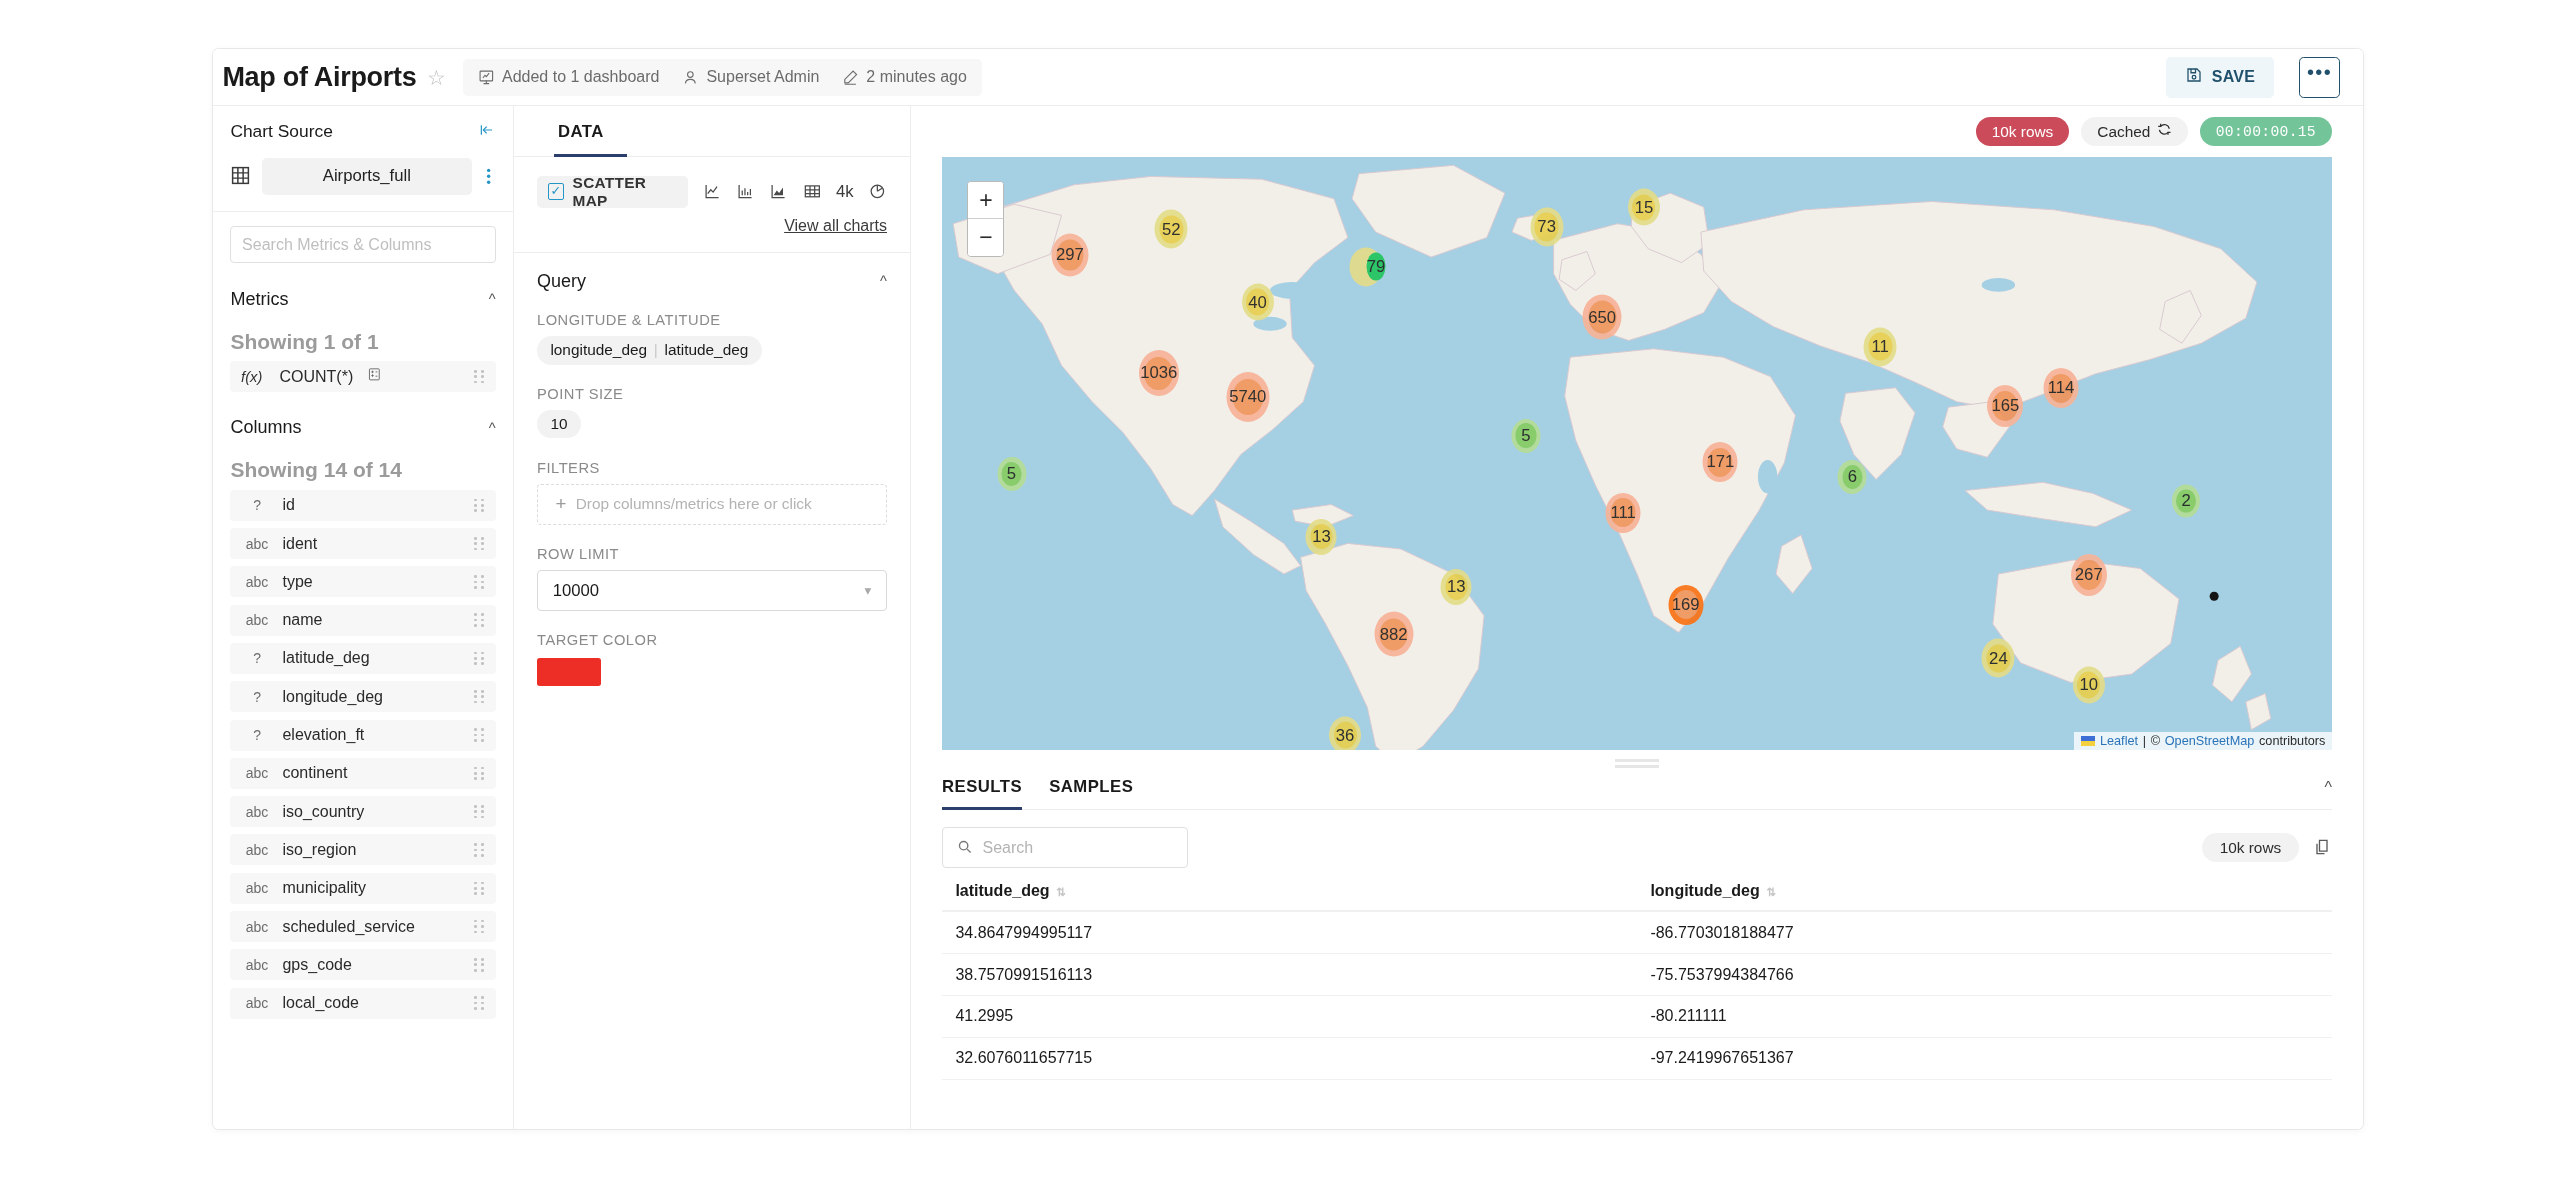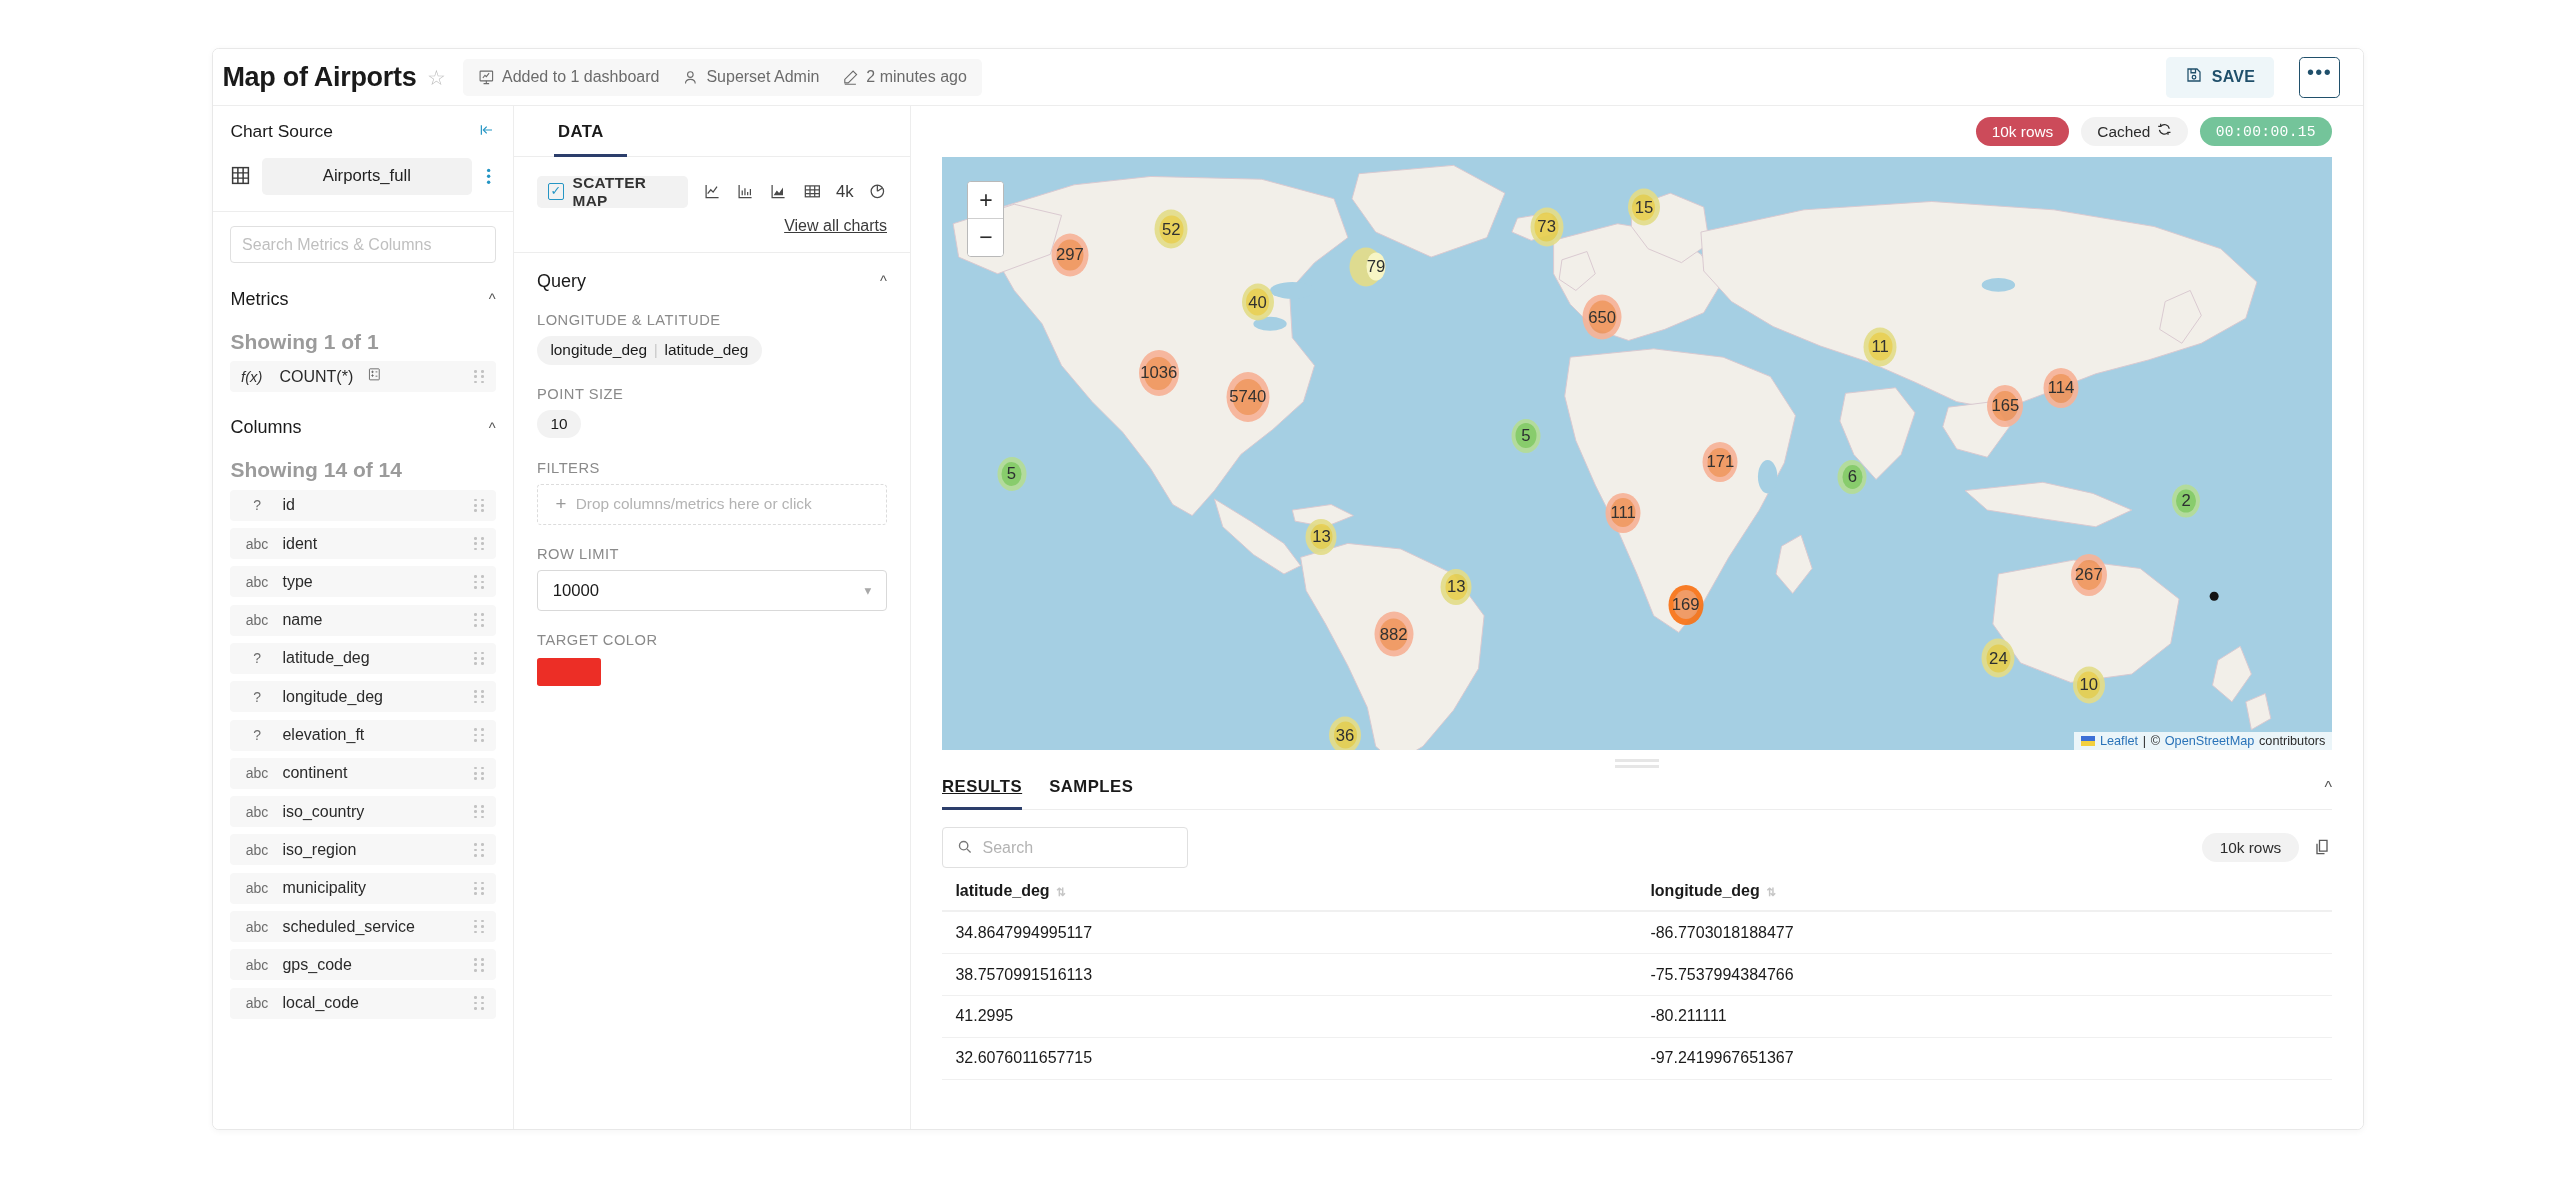--- a/index.html
+++ b/index.html
@@ -216,21 +216,21 @@
   .resize-handle {
     height: 27px; flex: 0 0 27px; display: flex; flex-direction: column;
     align-items: center; justify-content: center; gap: 3.3px;
   }
   .resize-handle i { width: 44px; height: 2.7px; background: #e6e6e6; display: block; }
 
   
   .results { flex: 1; display: flex; flex-direction: column; min-height: 0; padding: 0 31px; }
   .results-tabs { display: flex; align-items: flex-end; gap: 27px; position: relative; border-bottom: 0.7px solid #ededed; }
   .rtab { font-size: 16.7px; font-weight: bold; color: #1a1a1a; letter-spacing: 0.5px; padding-bottom: 12px; }
-  .rtab.active { position: relative; text-decoration: underline; }
+  .rtab.active { position: relative; }
   .rtab.active::after { content:""; position:absolute; left:0; bottom:-1.3px; width:100%; height:3.3px; background:#2c3e6b; }
   .collapse-results { margin-left: auto; color: #555; font-size: 16px; padding-bottom: 12px; }
   .results-toolbar { display: flex; align-items: center; padding: 17.4px 0 13.4px; justify-content: flex-end; }
   .search-results {
     width: 246px; height: 41px; border: 0.7px solid #e0e0e0; border-radius: 4px;
     display: flex; align-items: center; gap: 9.4px; padding: 0 13.4px;
     font-size: 16px; color: #b3b3b3;
   }
   .results-right { margin-left: auto; display: flex; align-items: center; gap: 13.4px; }
   .chip-rows { background: #f2f2f2; border-radius: 14.7px; height: 29px; display: flex; align-items: center; padding: 0 17.4px; font-size: 15.4px; color: #2c2c2c; }
@@ -717,21 +717,21 @@
             <div class="cluster" style="left: 9.2%; top: 16.5%; width: 37px; height: 43px; background: rgb(247, 179, 152); opacity: 0.92;">
               <div class="inner" style="background: rgb(240, 149, 92);">297</div>
             </div>
             <div class="cluster" style="left: 16.5%; top: 12.2%; width: 33px; height: 39px; background: rgb(227, 221, 138); opacity: 0.92;">
               <div class="inner" style="background: rgb(232, 207, 78);">52</div>
             </div>
             <div class="cluster" style="left: 22.7%; top: 24.5%; width: 32px; height: 37px; background: rgb(227, 221, 138); opacity: 0.92;">
               <div class="inner" style="background: rgb(232, 207, 78);">40</div>
             </div>
             <div class="cluster" style="left: 30.5%; top: 18.5%; width: 33px; height: 39px; background: rgb(227, 221, 138); opacity: 0.92;">
-              <div class="inner" style="background: #fef9c3; margin-left: 20px;">79</div>
+              <div class="inner" style="background: #22c55e; margin-left: 20px;">79</div>
             </div>
             <div class="cluster" style="left: 15.6%; top: 36.5%; width: 40px; height: 46px; background: rgb(247, 179, 152); opacity: 0.92;">
               <div class="inner" style="background: rgb(240, 149, 92);">1036</div>
             </div>
             <div class="cluster" style="left: 22%; top: 40.5%; width: 43px; height: 50px; background: rgb(247, 179, 152); opacity: 0.92;">
               <div class="inner" style="background: rgb(240, 149, 92);">5740</div>
             </div>
             <div class="cluster" style="left: 5%; top: 53.5%; width: 29px; height: 34px; background: rgb(181, 221, 151); opacity: 0.92;">
               <div class="inner" style="background: rgb(134, 204, 98);">5</div>
             </div>

